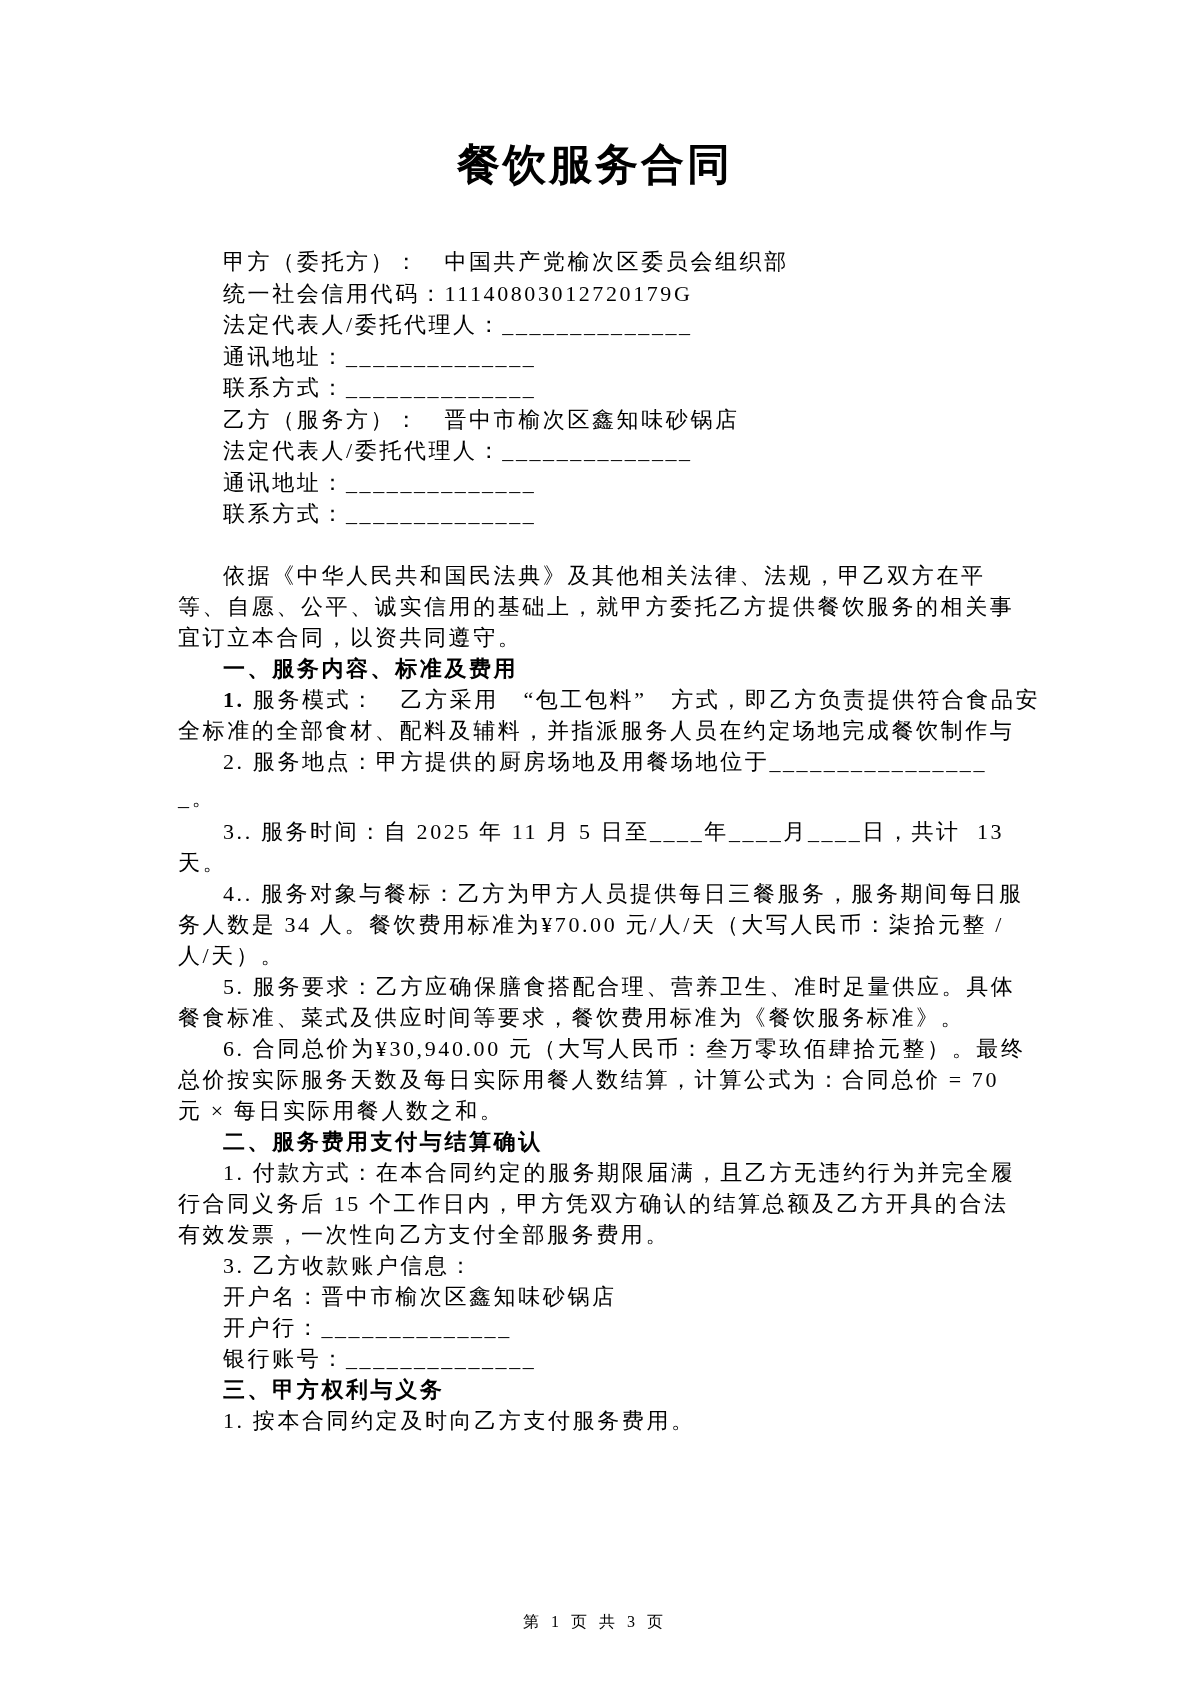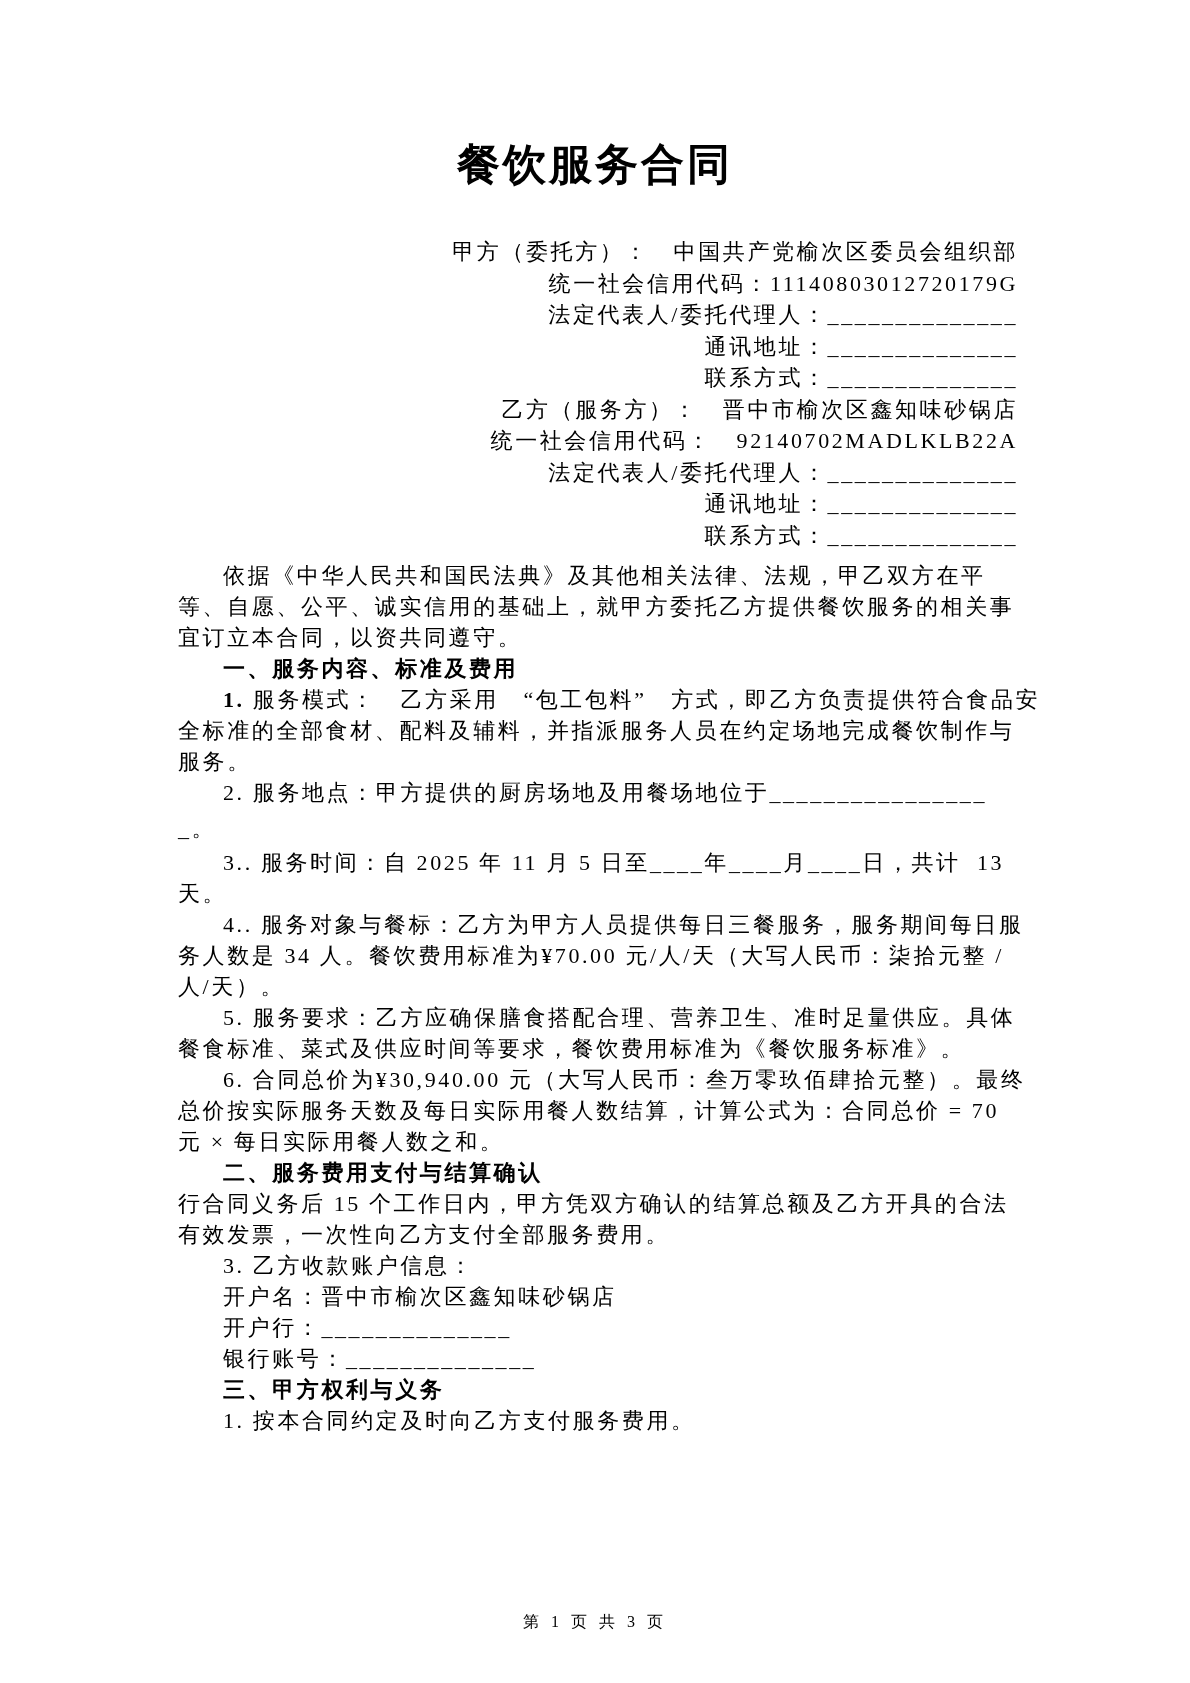--- a/index.html
+++ b/index.html
@@ -19,24 +19,23 @@
     left:0;
     width:100%;
     text-align:center;
     font-size:43px;
     font-weight:bold;
     letter-spacing:3px;
     line-height:50px;
   }
   .party{
     position:absolute;
-    top:236px;
+    top:246px;
     left:178px;
     width:840px;
-    text-align:right;
   }
   .party .line{line-height:31.5px;}
   .bodytext{
     position:absolute;
     top:560px;
     left:178px;
     width:840px;
   }
   .line{
     white-space:pre;
@@ -64,46 +63,45 @@
 
 <div class="page">
   <h1 class="title">餐饮服务合同</h1>
   <div class="party">
       <div class="line indent">甲方（委托方）：　中国共产党榆次区委员会组织部</div>
       <div class="line indent">统一社会信用代码：11140803012720179G</div>
       <div class="line indent">法定代表人/委托代理人：______________</div>
       <div class="line indent">通讯地址：______________</div>
       <div class="line indent">联系方式：______________</div>
       <div class="line indent">乙方（服务方）：　晋中市榆次区鑫知味砂锅店</div>
-      <div class="line indent">统一社会信用代码：　92140702MADLKLB22A</div>
       <div class="line indent">法定代表人/委托代理人：______________</div>
       <div class="line indent">通讯地址：______________</div>
       <div class="line indent">联系方式：______________</div>
     </div>
   <div class="bodytext">
       <div class="line indent">依据《中华人民共和国民法典》及其他相关法律、法规，甲乙双方在平</div>
       <div class="line cont">等、自愿、公平、诚实信用的基础上，就甲方委托乙方提供餐饮服务的相关事</div>
       <div class="line cont">宜订立本合同，以资共同遵守。</div>
       <div class="line head">一、服务内容、标准及费用</div>
       <div class="line indent"><b>1.</b> 服务模式：　乙方采用　“包工包料”　方式，即乙方负责提供符合食品安</div>
       <div class="line cont">全标准的全部食材、配料及辅料，并指派服务人员在约定场地完成餐饮制作与</div>
-      <div class="line cont">服务。</div>
       <div class="line indent">2. 服务地点：甲方提供的厨房场地及用餐场地位于________________</div>
       <div class="line cont gap">_。</div>
       <div class="line indent">3.. 服务时间：自 2025 年 11 月 5 日至____年____月____日，共计  13</div>
       <div class="line cont">天。</div>
       <div class="line indent">4.. 服务对象与餐标：乙方为甲方人员提供每日三餐服务，服务期间每日服</div>
       <div class="line cont">务人数是 34 人。餐饮费用标准为¥70.00 元/人/天（大写人民币：柒拾元整 /</div>
       <div class="line cont">人/天）。</div>
       <div class="line indent">5. 服务要求：乙方应确保膳食搭配合理、营养卫生、准时足量供应。具体</div>
       <div class="line cont">餐食标准、菜式及供应时间等要求，餐饮费用标准为《餐饮服务标准》。</div>
       <div class="line indent">6. 合同总价为¥30,940.00 元（大写人民币：叁万零玖佰肆拾元整）。最终</div>
       <div class="line cont">总价按实际服务天数及每日实际用餐人数结算，计算公式为：合同总价 = 70</div>
       <div class="line cont">元 × 每日实际用餐人数之和。</div>
       <div class="line head">二、服务费用支付与结算确认</div>
+      <div class="line indent">1. 付款方式：在本合同约定的服务期限届满，且乙方无违约行为并完全履</div>
       <div class="line cont">行合同义务后 15 个工作日内，甲方凭双方确认的结算总额及乙方开具的合法</div>
       <div class="line cont">有效发票，一次性向乙方支付全部服务费用。</div>
       <div class="line indent">3. 乙方收款账户信息：</div>
       <div class="line indent">开户名：晋中市榆次区鑫知味砂锅店</div>
       <div class="line indent">开户行：______________</div>
       <div class="line indent">银行账号：______________</div>
       <div class="line head">三、甲方权利与义务</div>
       <div class="line indent">1. 按本合同约定及时向乙方支付服务费用。</div>
     </div>
   <div class="footer">第 1 页 共 3 页</div>

